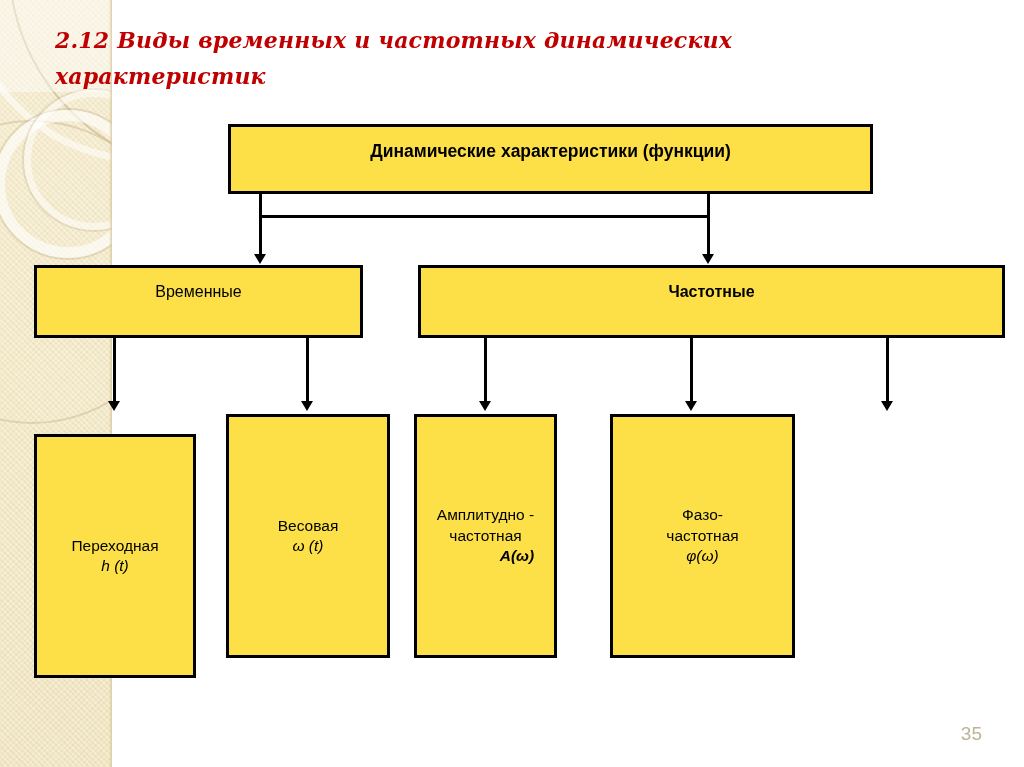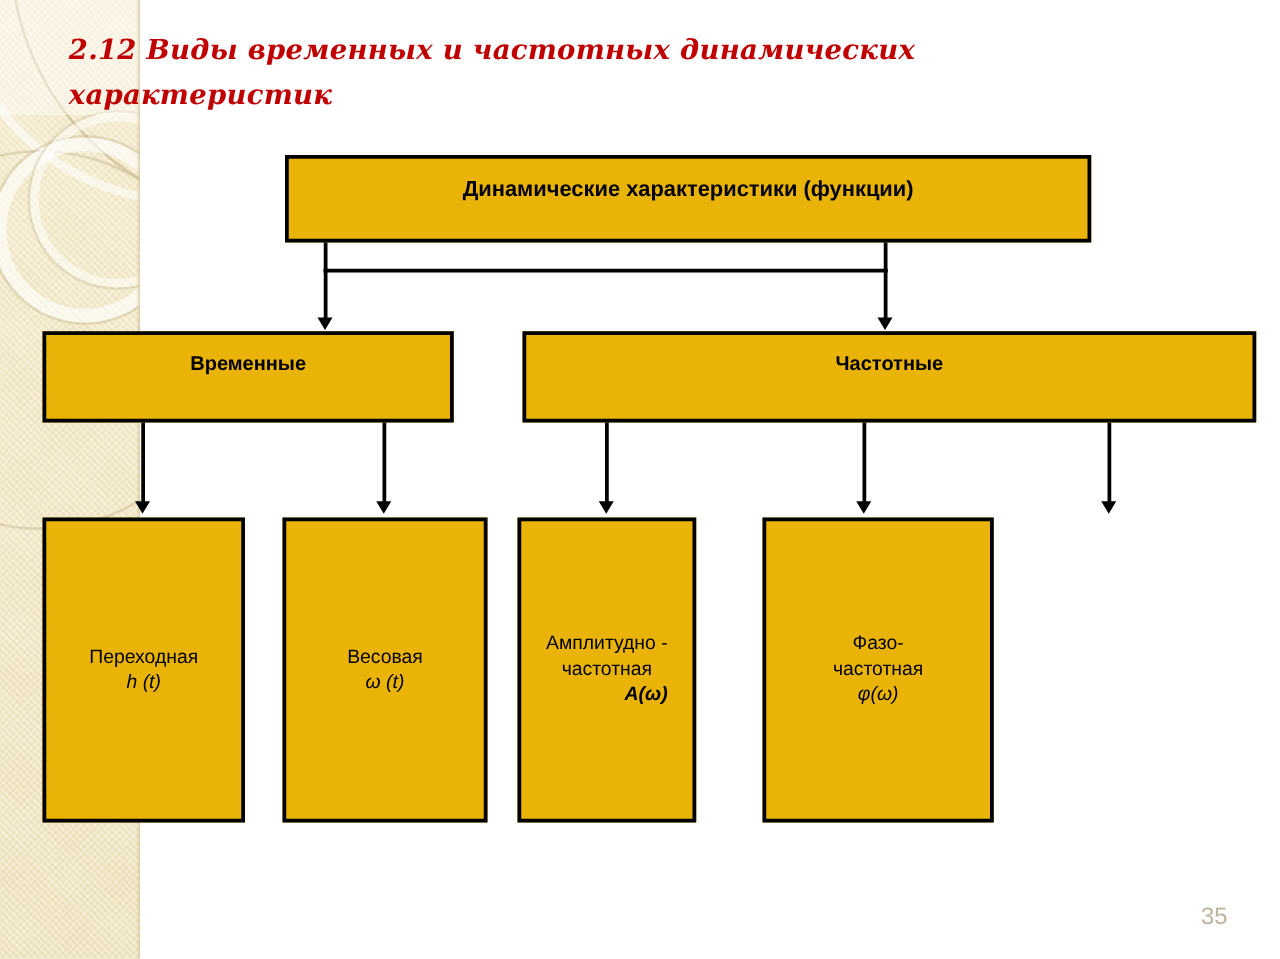--- a/index.html
+++ b/index.html
@@ -58,42 +58,42 @@
     color:#C00000;
     font-family:"DejaVu Serif", serif;
     font-style:italic;font-weight:bold;
     font-size:22px;line-height:36px;
     letter-spacing:.2px;
   }
   
   #diagram{position:absolute;left:0;top:0;width:1024px;height:767px;}
   .node{
     position:absolute;
-    background:#eab308;
+    background:#fde047;
     border:3px solid #000000;
     box-sizing:border-box;
     display:flex;
     justify-content:center;
   }
   .node .txt{
     text-align:center;
     color:#000;
     line-height:1.32;
   }
   
   #n-root{left:228px;top:124px;width:645px;height:70px;align-items:flex-start;}
   #n-root .txt{font-size:17.5px;font-weight:bold;padding-top:13px;}
   
   #n-time{left:34px;top:265px;width:329px;height:73px;align-items:flex-start;}
-  #n-time .txt{font-size:16px;font-weight:bold;padding-top:13px;}
+  #n-time .txt{font-size:16px;font-weight:normal;padding-top:13px;}
   #n-freq{left:418px;top:265px;width:587px;height:73px;align-items:flex-start;}
   #n-freq .txt{font-size:16px;font-weight:bold;padding-top:13px;}
   
   .leaf{top:414px;height:244px;align-items:center;}
-  #n-h{left:34px;width:162px;}
+  #n-h{left:34px;width:162px;margin-top:20px;}
   #n-w{left:226px;width:164px;}
   #n-afc{left:414px;width:143px;}
   #n-pfc{left:610px;width:185px;}
   #n-apfc{left:805px;width:167px;}
   .leaf .txt{font-size:15.5px;padding:0 6px;}
   .leaf .l1{display:block;}
   .leaf .l2{display:block;}
   .leaf .sym{display:block;font-style:italic;}
   .sym-b{font-weight:bold;text-align:right;}
   .sym-serif{font-family:"DejaVu Serif", serif;}

